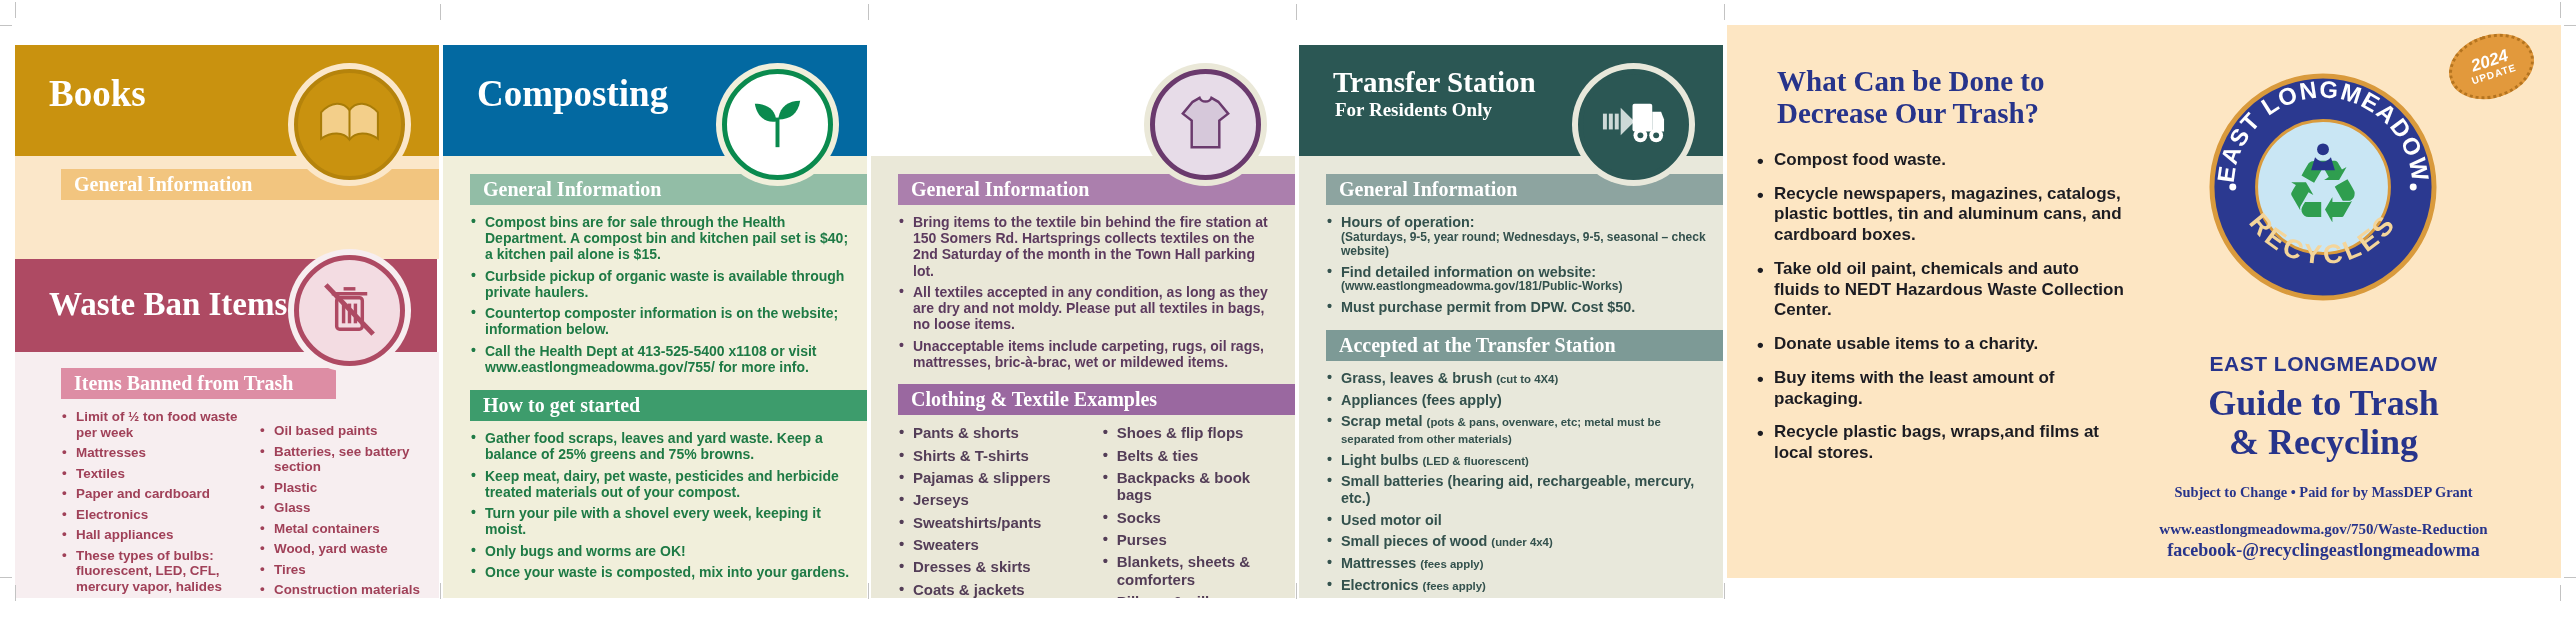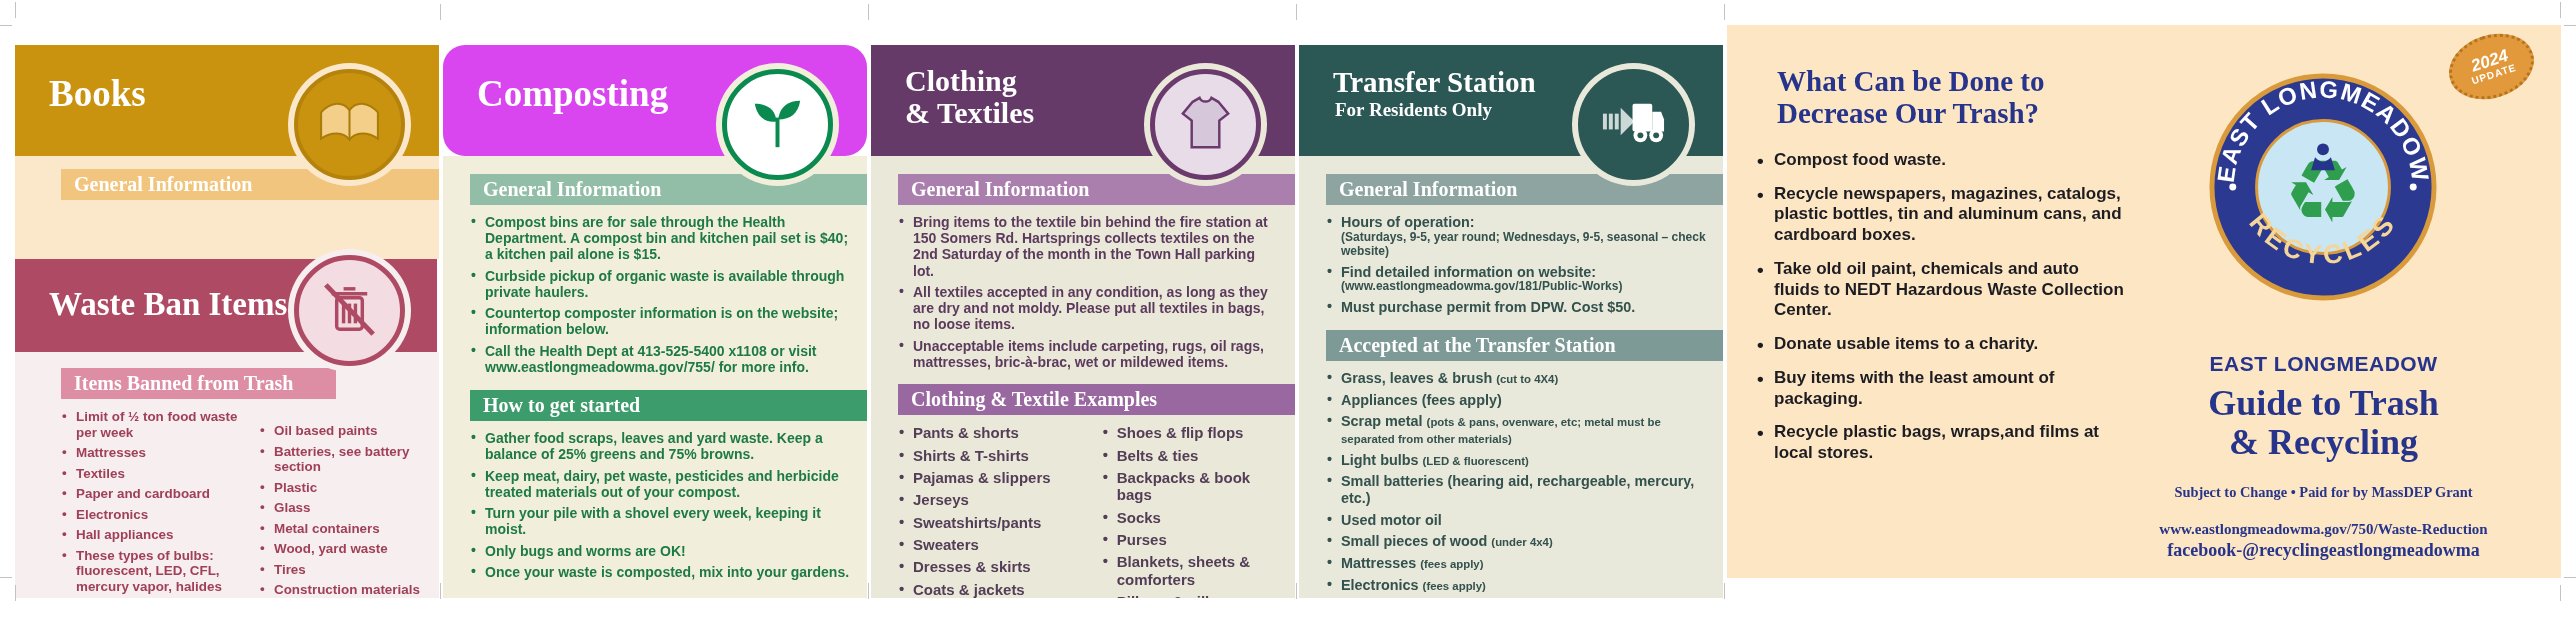--- a/index.html
+++ b/index.html
@@ -7,21 +7,21 @@
          font-family:"Liberation Sans",sans-serif;}
   .brochure{position:absolute;left:15px;top:25px;display:flex;gap:4px;}
   .panel{position:relative;width:424px;height:553px;overflow:hidden;margin-top:20px;}
   .p56{position:relative;width:834px;height:553px;background:#fde6c3;display:flex;overflow:hidden;}
   .half{position:relative;width:417px;height:553px;}
 
   
   .hdr{position:absolute;left:0;top:0;right:0;height:111px;box-sizing:border-box;padding:30px 0 0 34px;}
   .ptitle{font-family:"Liberation Serif",serif;font-weight:bold;color:#fff;font-size:37px;line-height:1.05;white-space:pre-line;}
   .books-hdr{background:#c9920f;}
-  .compost-hdr{background:#d946ef;border-radius:22px;}
+  .compost-hdr{background:#0369a1;}
   .clothing-hdr{background:#663a68;padding-top:20px;}
   .clothing-hdr .ptitle{font-size:30px;}
   .transfer-hdr{background:#2b5754;padding-top:22px;}
   .transfer-hdr .ptitle{font-size:29px;}
   .tsub{font-family:"Liberation Serif",serif;font-weight:bold;color:#fff;font-size:19px;margin:2px 0 0 2px;}
 
   
   .circ{position:absolute;width:111px;height:111px;border-radius:50%;box-sizing:border-box;
         display:flex;align-items:center;justify-content:center;z-index:5;}
   .books-circ{top:24px;right:34px;background:#c9920f;border:4px solid #b5830b;box-shadow:0 0 0 6px #fbe7c9;}
@@ -204,24 +204,20 @@
         <li><span>Gather food scraps, leaves and yard waste. Keep a balance of 25% greens and 75% browns.</span></li>
             <li><span>Keep meat, dairy, pet waste, pesticides and herbicide treated materials out of your compost.</span></li>
             <li><span>Turn your pile with a shovel every week, keeping it moist.</span></li>
             <li><span>Only bugs and worms are OK!</span></li>
             <li><span>Once your waste is composted, mix into your gardens.</span></li>
           </ul>
       </div>
     </div>
 
     <div class="panel">
-      <div class="hdr clothing-hdr">
-        <div class="ptitle">Clothing
-&amp; Textiles</div>
-      </div>
       <div class="circ clothing-circ">
         <svg width="69" height="69" viewBox="0 0 70 70">
           <path d="M22 12 L29 8 C31 13 39 13 41 8 L48 12 L58 24 L49 31 L49 58 L21 58 L21 31 L12 24 Z" fill="#d6c8da" stroke="#6a3a6d" stroke-width="2.5"></path>
         </svg>
       </div>
       <div class="pbody clothing-body">
         <div class="bar purple-bar1">General Information</div>
         <ul class="blist purple-list">
 
         <li><span>Bring items to the textile bin behind the fire station at 150 Somers Rd. Hartsprings collects textiles on the 2nd Saturday of the month in the Town Hall parking lot.</span></li>

